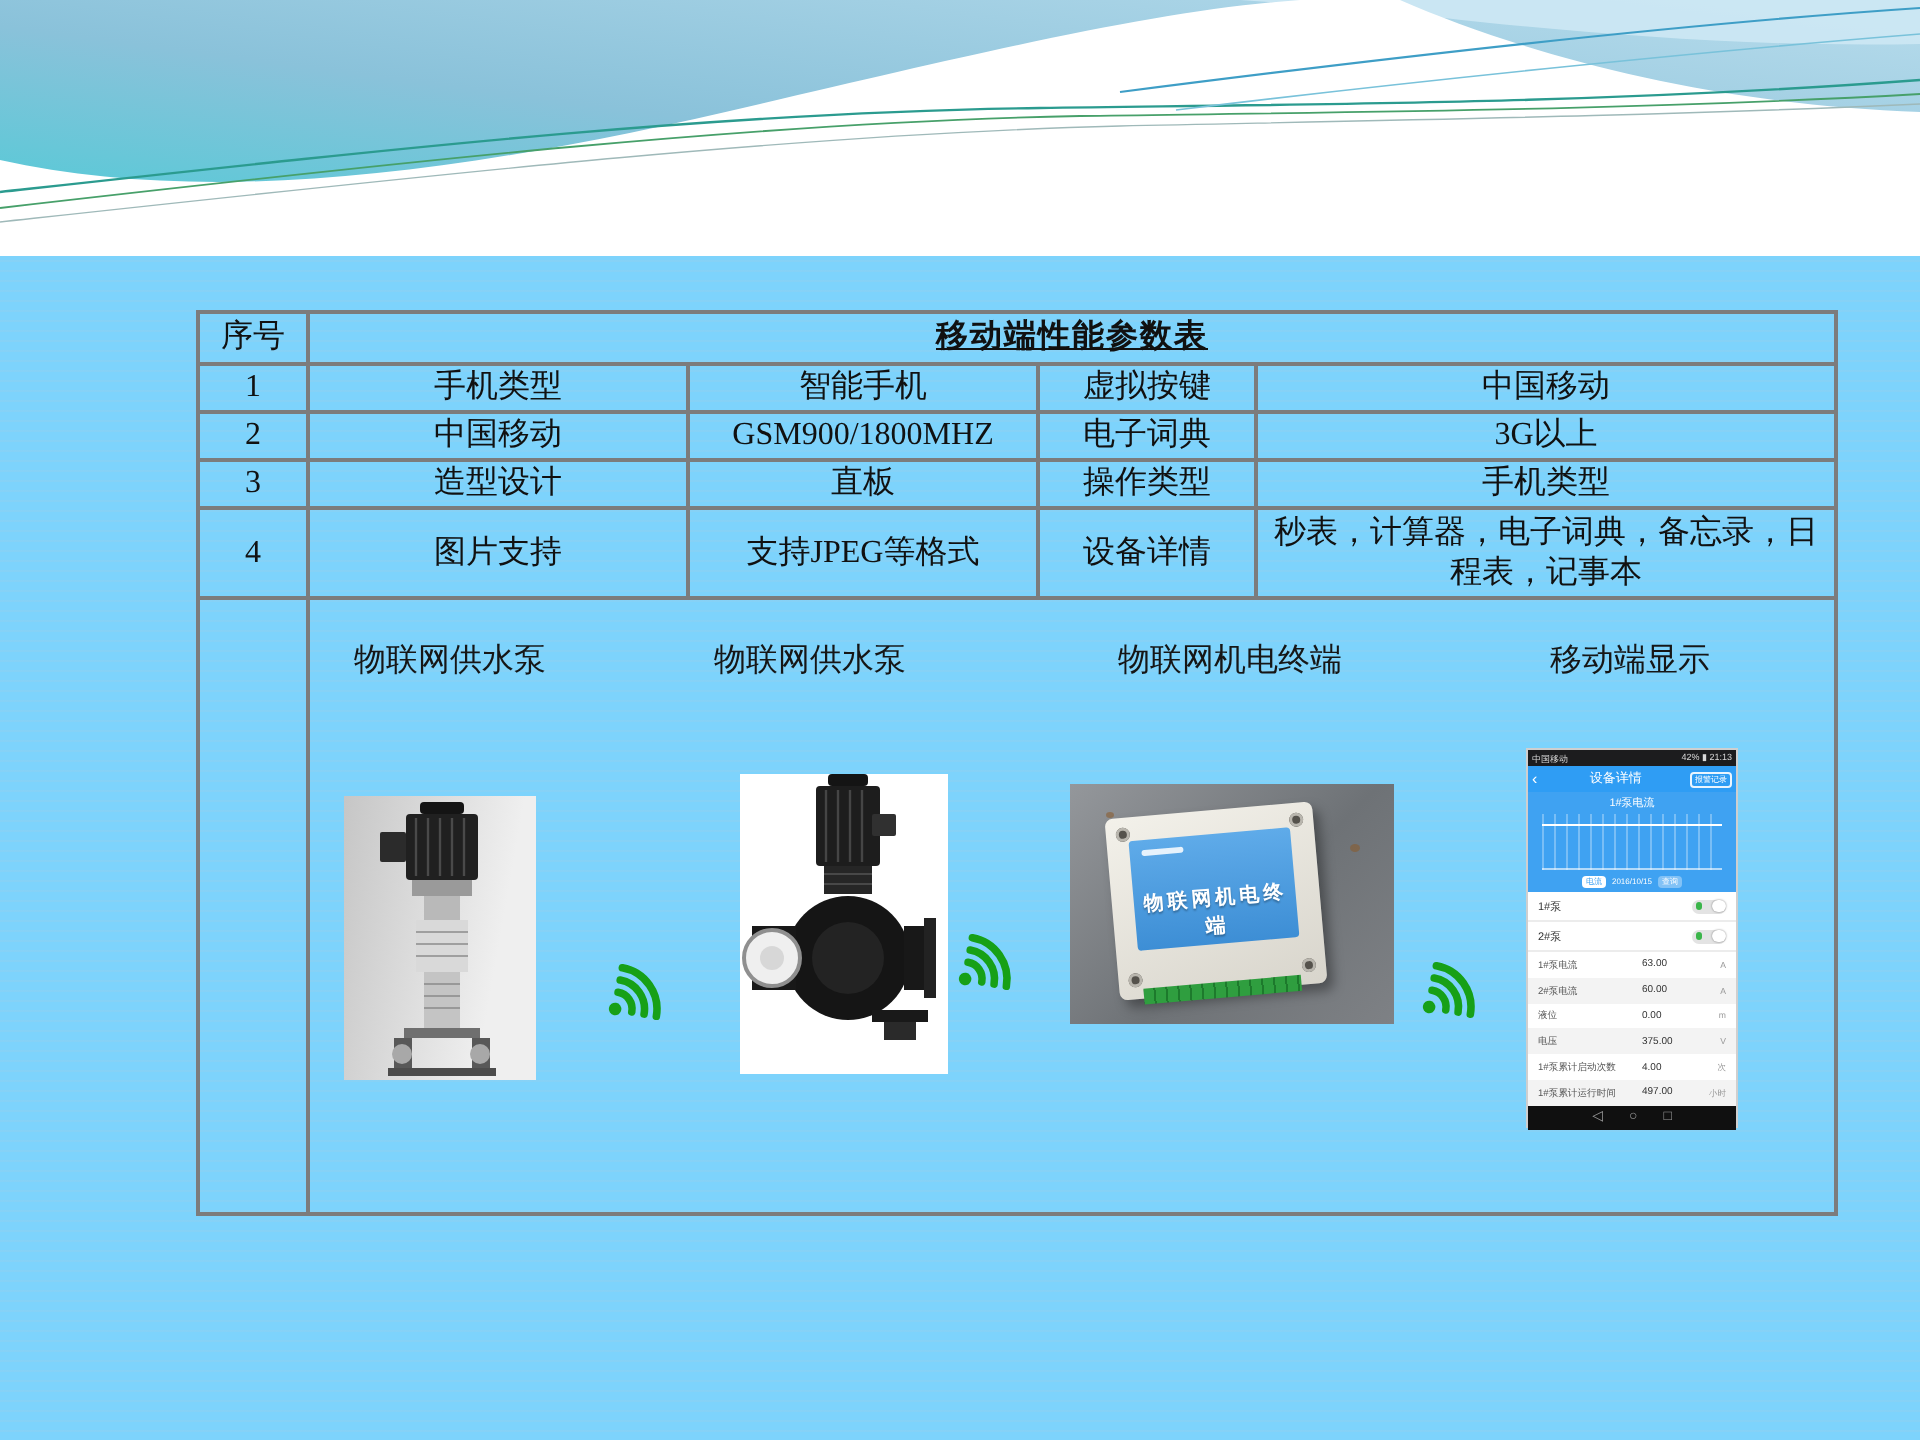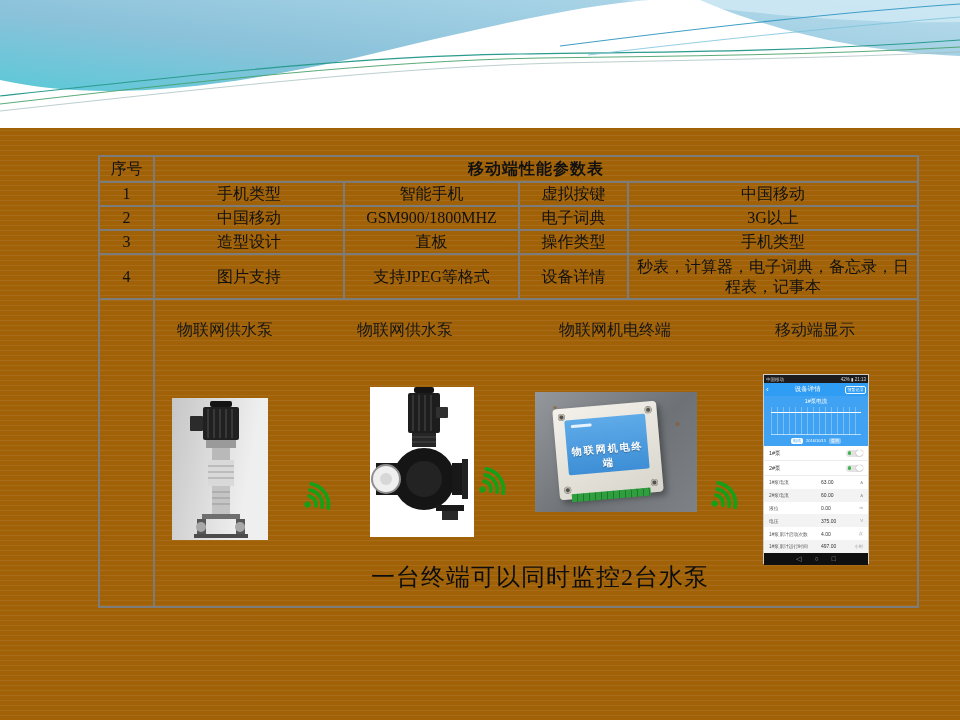--- a/index.html
+++ b/index.html
@@ -1,27 +1,27 @@
 <!DOCTYPE html>
 <html><head>
 <meta charset="utf-8">
 <style>
   html,body{margin:0;padding:0;background:#e9e9e9;}
-  .slide{position:relative;width:960px;height:720px;background:#a16207;overflow:hidden;
+  .slide{position:relative;width:960px;height:720px;background:#7dd3fc;overflow:hidden;
          font-family:"Liberation Serif","DejaVu Serif",serif;}
   .slide::before{content:"";position:absolute;inset:0;pointer-events:none;
          background:repeating-linear-gradient(180deg,rgba(214,196,196,.10) 0 1px,transparent 1px 5px);}
   .wave{position:absolute;left:0;top:0;}
 
   
   .param-table{position:absolute;left:98px;top:155px;border-collapse:collapse;table-layout:fixed;
          font-size:16px;color:#111;}
   .param-table td{border:2px solid #7c7c7c;text-align:center;vertical-align:middle;
          padding:1px 3px;line-height:1.25;background:transparent;}
-  .param-table .t-title{font-weight:bold;letter-spacing:1px;}
+  .param-table .t-title{font-weight:bold;letter-spacing:1px;text-decoration:underline;}
   .param-table .r4 td{vertical-align:middle;}
   .param-table .r-img td{height:304px;}
 
   
   .diagram{position:absolute;left:153px;top:305px;width:764px;height:308px;}
   .dg-label{position:absolute;top:15px;transform:translateX(-50%);white-space:nowrap;
          font-size:16px;color:#161616;}
   .caption{position:absolute;left:387px;top:256px;transform:translateX(-50%);white-space:nowrap;
          font-size:24px;color:#0d0d0d;letter-spacing:1px;}
 
@@ -340,16 +340,15 @@
         <span class="val">497.00</span>
         <span class="unit">小时</span>
       </div>
       <div class="p-nav">
         <span>◁</span>
         <span>○</span>
         <span>□</span>
       </div>
     </div>
 
-    <div class="caption">一台终端可以同时监控2台水泵</div>
   </div>
 
 </div>
 
 </body></html>

